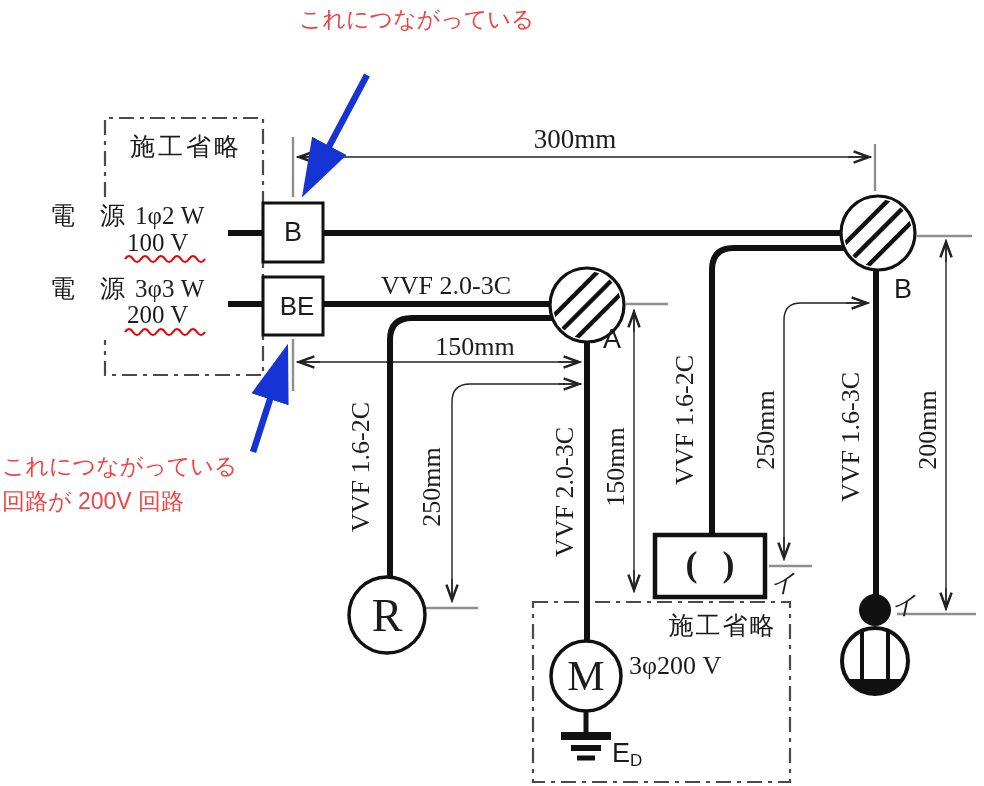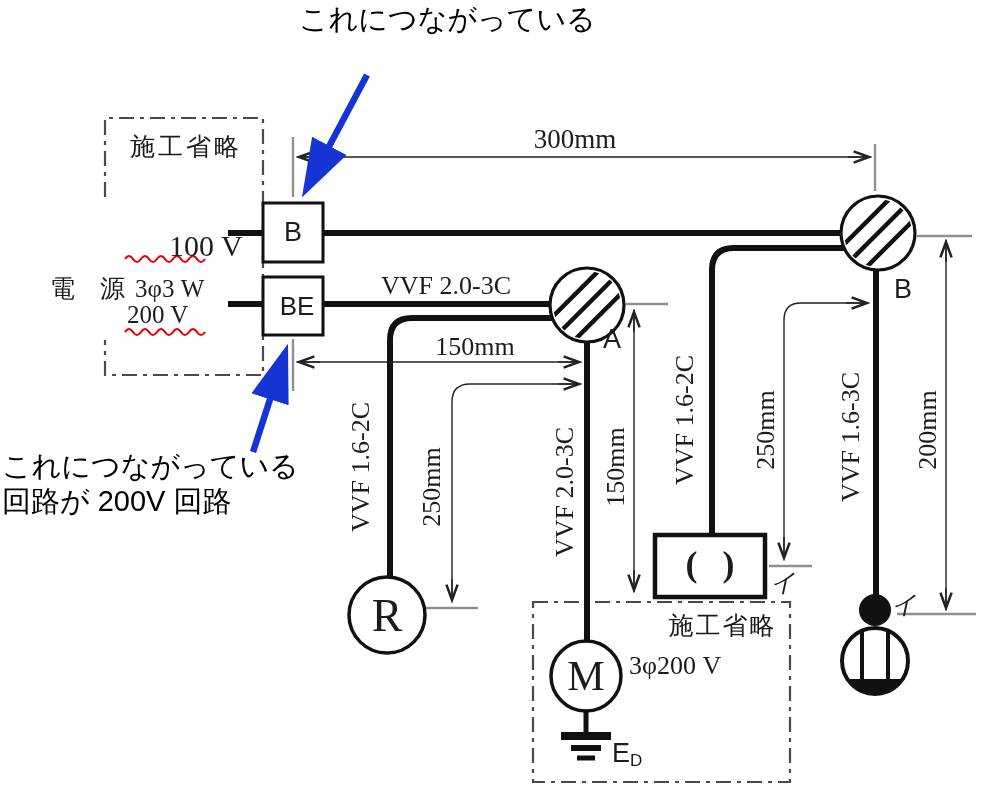--- a/index.html
+++ b/index.html
@@ -3,22 +3,22 @@
 <meta charset="utf-8">
 <style>
   html,body{margin:0;padding:0;background:#fff;}
   #stage{position:relative;width:984px;height:786px;background:#fff;overflow:hidden;
          font-family:"Liberation Serif",serif;color:#1c1c1c;}
   #diagram-svg{position:absolute;left:0;top:0;}
   .lbl{position:absolute;font-family:"Liberation Serif",serif;color:#1c1c1c;white-space:nowrap;}
   .ctr{display:flex;align-items:center;justify-content:center;text-align:center;}
   .rot{transform:rotate(-90deg);transform-origin:center center;text-align:center;white-space:nowrap;}
   .sans{font-family:"Liberation Sans",sans-serif;}
-  .anno{position:absolute;font-family:"Liberation Sans",sans-serif;color:#000000;
-        font-size:29px;line-height:35px;white-space:nowrap;}
+  .anno{position:absolute;font-family:"Liberation Sans",sans-serif;color:#ef4444;
+        font-size:23px;line-height:35px;white-space:nowrap;}
   .skew{transform:skewX(-12deg);}
   .sub{font-size:17px;vertical-align:-4px;}
 </style>
 </head>
 <body>
 
 <div id="stage">
 
 <svg id="diagram-svg" width="984" height="786" viewBox="0 0 984 786">
   <defs>
@@ -148,21 +148,24 @@
 
 <div class="anno" style="left:299px;top:2px;">
   <div>これにつながっている</div>
 </div>
 <div class="anno" style="left:2px;top:449px;">
   <div>これにつながっている</div>
   <div>回路が 200V 回路</div>
 </div>
 
 <div class="lbl" style="left:130px;top:130px;font-size:25px;letter-spacing:3px;">施工省略</div>
-<div class="lbl" style="left:127px;top:229px;font-size:30px;margin-left:42px;">100 V</div>
+<div class="lbl" style="left:50px;top:199px;font-size:25px;">
+  <span>電　源</span><span style="margin-left:10px;">1φ2 W</span>
+</div>
+<div class="lbl" style="left:127px;top:229px;font-size:25px;">100 V</div>
 <div class="lbl" style="left:50px;top:272px;font-size:25px;">
   <span>電　源</span><span style="margin-left:10px;">3φ3 W</span>
 </div>
 <div class="lbl" style="left:127px;top:301px;font-size:25px;">200 V</div>
 
 <div class="lbl ctr sans" style="left:263px;top:203px;width:60px;height:59px;font-size:27px;">B</div>
 <div class="lbl ctr sans" style="left:263px;top:277px;width:68px;height:58px;font-size:26px;">BE</div>
 
 <div class="lbl ctr" style="left:465px;top:124px;width:220px;font-size:27px;">300mm</div>
 <div class="lbl ctr" style="left:356px;top:271px;width:180px;font-size:26px;">VVF 2.0-3C</div>

